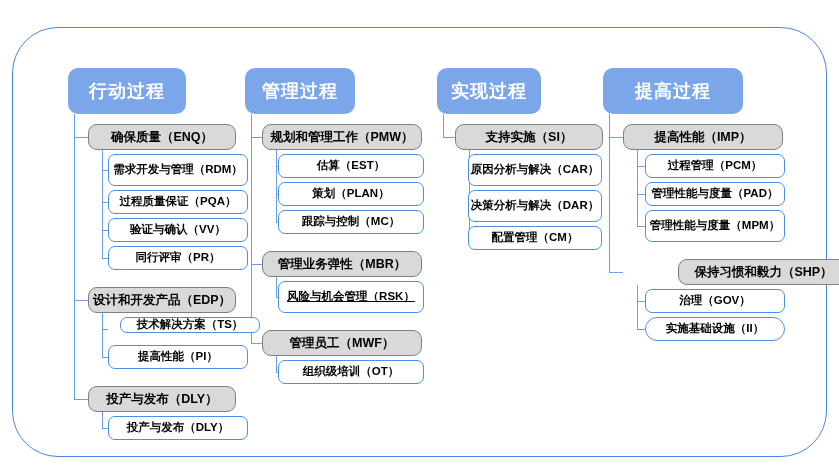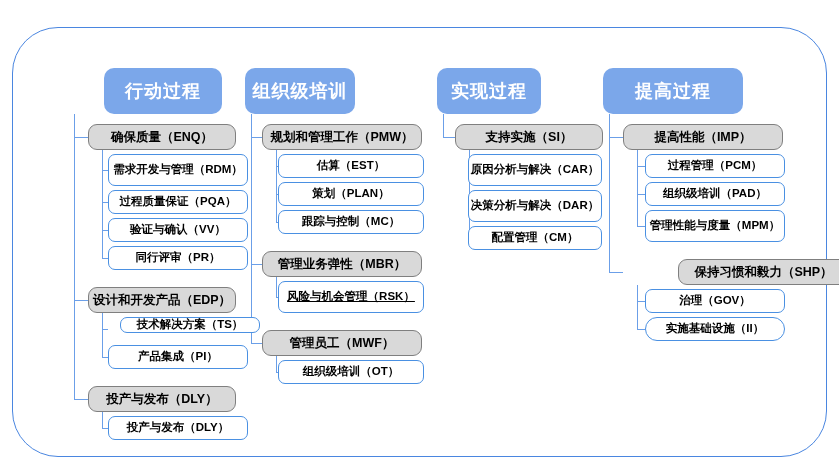--- a/index.html
+++ b/index.html
@@ -117,46 +117,46 @@
 </style>
 </head>
 <body>
 
 <div id="canvas">
 
   <div id="outer-frame"></div>
 
 
   <div id="layers">
-      <div class="col-header" style="left: 68px; top: 68px; width: 118px; margin-left: 36px;">行动过程</div>
+      <div class="col-header" style="left: 68px; top: 68px; width: 118px;">行动过程</div>
       <div class="group-box" style="left: 88px; top: 124px; width: 148px; height: 26px;">确保质量（ENQ）</div>
       <div class="leaf-box" style="left: 108px; top: 154px; width: 140px; height: 32px;">需求开发与管理（RDM）</div>
       <div class="leaf-box" style="left: 108px; top: 190px; width: 140px; height: 24px;">过程质量保证（PQA）</div>
       <div class="leaf-box" style="left: 108px; top: 218px; width: 140px; height: 24px;">验证与确认（VV）</div>
       <div class="leaf-box" style="left: 108px; top: 246px; width: 140px; height: 24px;">同行评审（PR）</div>
       <div class="conn-v" style="left: 102px; top: 150px; height: 108px;"></div>
       <div class="conn-h" style="left: 102px; top: 170px; width: 6px;"></div>
       <div class="conn-h" style="left: 102px; top: 202px; width: 6px;"></div>
       <div class="conn-h" style="left: 102px; top: 230px; width: 6px;"></div>
       <div class="conn-h" style="left: 102px; top: 258px; width: 6px;"></div>
       <div class="group-box" style="left: 88px; top: 287px; width: 148px; height: 26px;">设计和开发产品（EDP）</div>
       <div class="leaf-box" style="left: 120px; top: 317px; width: 140px; height: 16px;">技术解决方案（TS）</div>
-      <div class="leaf-box" style="left: 108px; top: 345px; width: 140px; height: 24px;">产品集成（PI）</div>
+      <div class="leaf-box" style="left: 108px; top: 345px; width: 140px; height: 24px;">提高性能（PI）</div>
       <div class="conn-v" style="left: 102px; top: 313px; height: 44px;"></div>
       <div class="conn-h" style="left: 102px; top: 329px; width: 6px;"></div>
       <div class="conn-h" style="left: 102px; top: 357px; width: 6px;"></div>
       <div class="group-box" style="left: 88px; top: 386px; width: 148px; height: 26px;">投产与发布（DLY）</div>
       <div class="leaf-box" style="left: 108px; top: 416px; width: 140px; height: 24px;">投产与发布（DLY）</div>
       <div class="conn-v" style="left: 102px; top: 412px; height: 16px;"></div>
       <div class="conn-h" style="left: 102px; top: 428px; width: 6px;"></div>
       <div class="conn-v" style="left: 74px; top: 114px; height: 285px;"></div>
       <div class="conn-h" style="left: 74px; top: 137px; width: 14px;"></div>
       <div class="conn-h" style="left: 74px; top: 300px; width: 14px;"></div>
       <div class="conn-h" style="left: 74px; top: 399px; width: 14px;"></div>
-      <div class="col-header" style="left: 245px; top: 68px; width: 110px;">组织级培训</div>
+      <div class="col-header" style="left: 245px; top: 68px; width: 110px;">管理过程</div>
       <div class="group-box" style="left: 262px; top: 124px; width: 160px; height: 26px;">规划和管理工作（PMW）</div>
       <div class="leaf-box" style="left: 278px; top: 154px; width: 146px; height: 24px;">估算（EST）</div>
       <div class="leaf-box" style="left: 278px; top: 182px; width: 146px; height: 24px;">策划（PLAN）</div>
       <div class="leaf-box" style="left: 278px; top: 210px; width: 146px; height: 24px;">跟踪与控制（MC）</div>
       <div class="conn-v" style="left: 276px; top: 150px; height: 72px;"></div>
       <div class="conn-h" style="left: 276px; top: 166px; width: 2px;"></div>
       <div class="conn-h" style="left: 276px; top: 194px; width: 2px;"></div>
       <div class="conn-h" style="left: 276px; top: 222px; width: 2px;"></div>
       <div class="group-box" style="left: 262px; top: 251px; width: 160px; height: 26px;">管理业务弹性（MBR）</div>
       <div class="leaf-box" style="left: 278px; top: 281px; width: 146px; height: 32px; text-decoration: underline;">风险与机会管理（RSK）</div>
@@ -177,21 +177,21 @@
       <div class="leaf-box" style="left: 468px; top: 226px; width: 134px; height: 24px;">配置管理（CM）</div>
       <div class="conn-v" style="left: 469px; top: 150px; height: 88px;"></div>
       <div class="conn-h" style="left: 469px; top: 170px;"></div>
       <div class="conn-h" style="left: 469px; top: 206px;"></div>
       <div class="conn-h" style="left: 469px; top: 238px;"></div>
       <div class="conn-v" style="left: 443px; top: 114px; height: 23px;"></div>
       <div class="conn-h" style="left: 443px; top: 137px; width: 12px;"></div>
       <div class="col-header" style="left: 603px; top: 68px; width: 140px;">提高过程</div>
       <div class="group-box" style="left: 623px; top: 124px; width: 160px; height: 26px;">提高性能（IMP）</div>
       <div class="leaf-box" style="left: 645px; top: 154px; width: 140px; height: 24px;">过程管理（PCM）</div>
-      <div class="leaf-box" style="left: 645px; top: 182px; width: 140px; height: 24px;">组织级培训（PAD）</div>
+      <div class="leaf-box" style="left: 645px; top: 182px; width: 140px; height: 24px;">管理性能与度量（PAD）</div>
       <div class="leaf-box" style="left: 645px; top: 210px; width: 140px; height: 32px;">管理性能与度量（MPM）</div>
       <div class="conn-v" style="left: 637px; top: 150px; height: 76px;"></div>
       <div class="conn-h" style="left: 637px; top: 166px; width: 8px;"></div>
       <div class="conn-h" style="left: 637px; top: 194px; width: 8px;"></div>
       <div class="conn-h" style="left: 637px; top: 226px; width: 8px;"></div>
       <div class="group-box" style="left: 654px; top: 259px; width: 171px; height: 26px; margin-left: 24px;">保持习惯和毅力（SHP）</div>
       <div class="leaf-box" style="left: 645px; top: 289px; width: 140px; height: 24px;">治理（GOV）</div>
       <div class="leaf-box" style="left: 645px; top: 317px; width: 140px; height: 24px; border-radius: 12px;">实施基础设施（II）</div>
       <div class="conn-v" style="left: 637px; top: 285px; height: 44px;"></div>
       <div class="conn-h" style="left: 637px; top: 301px; width: 8px;"></div>

